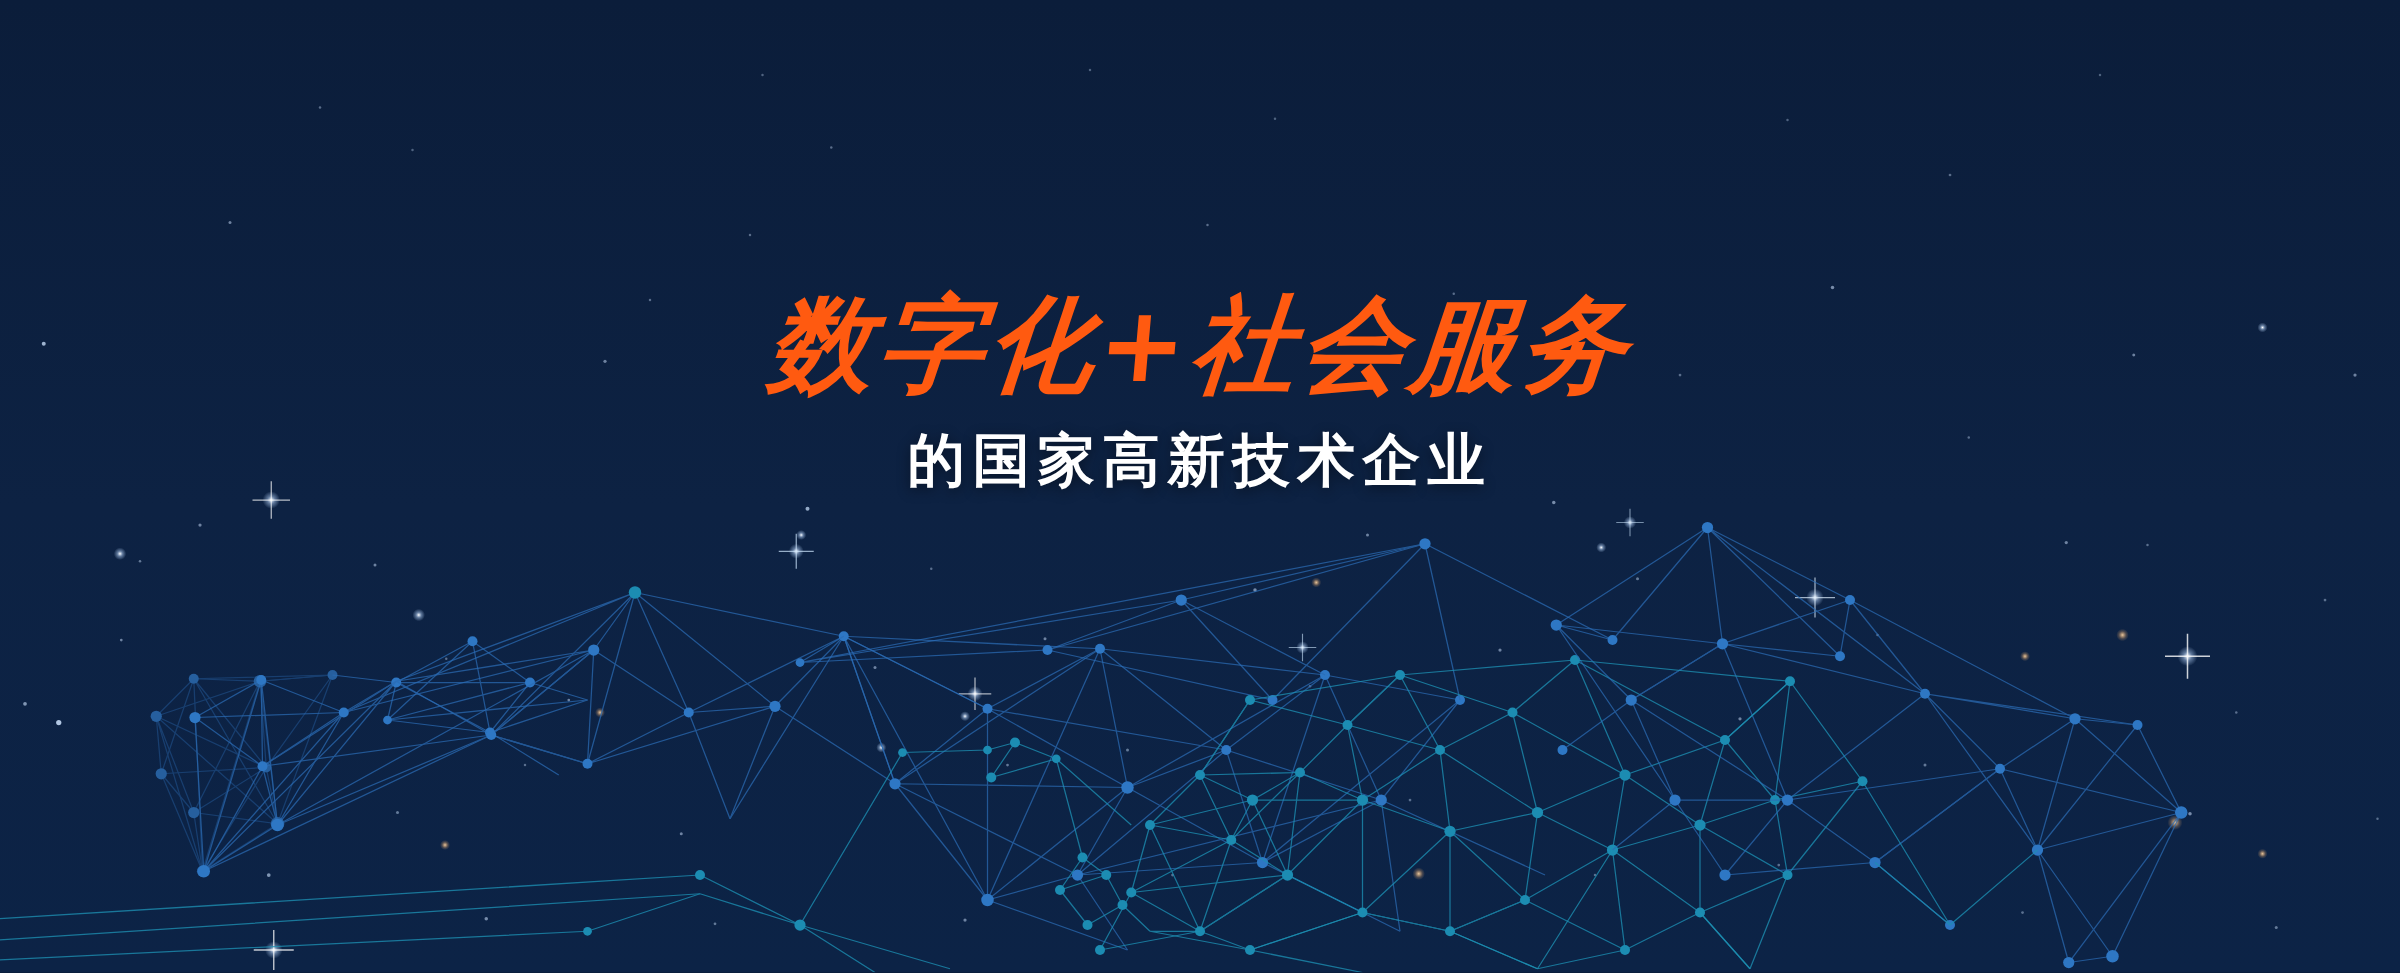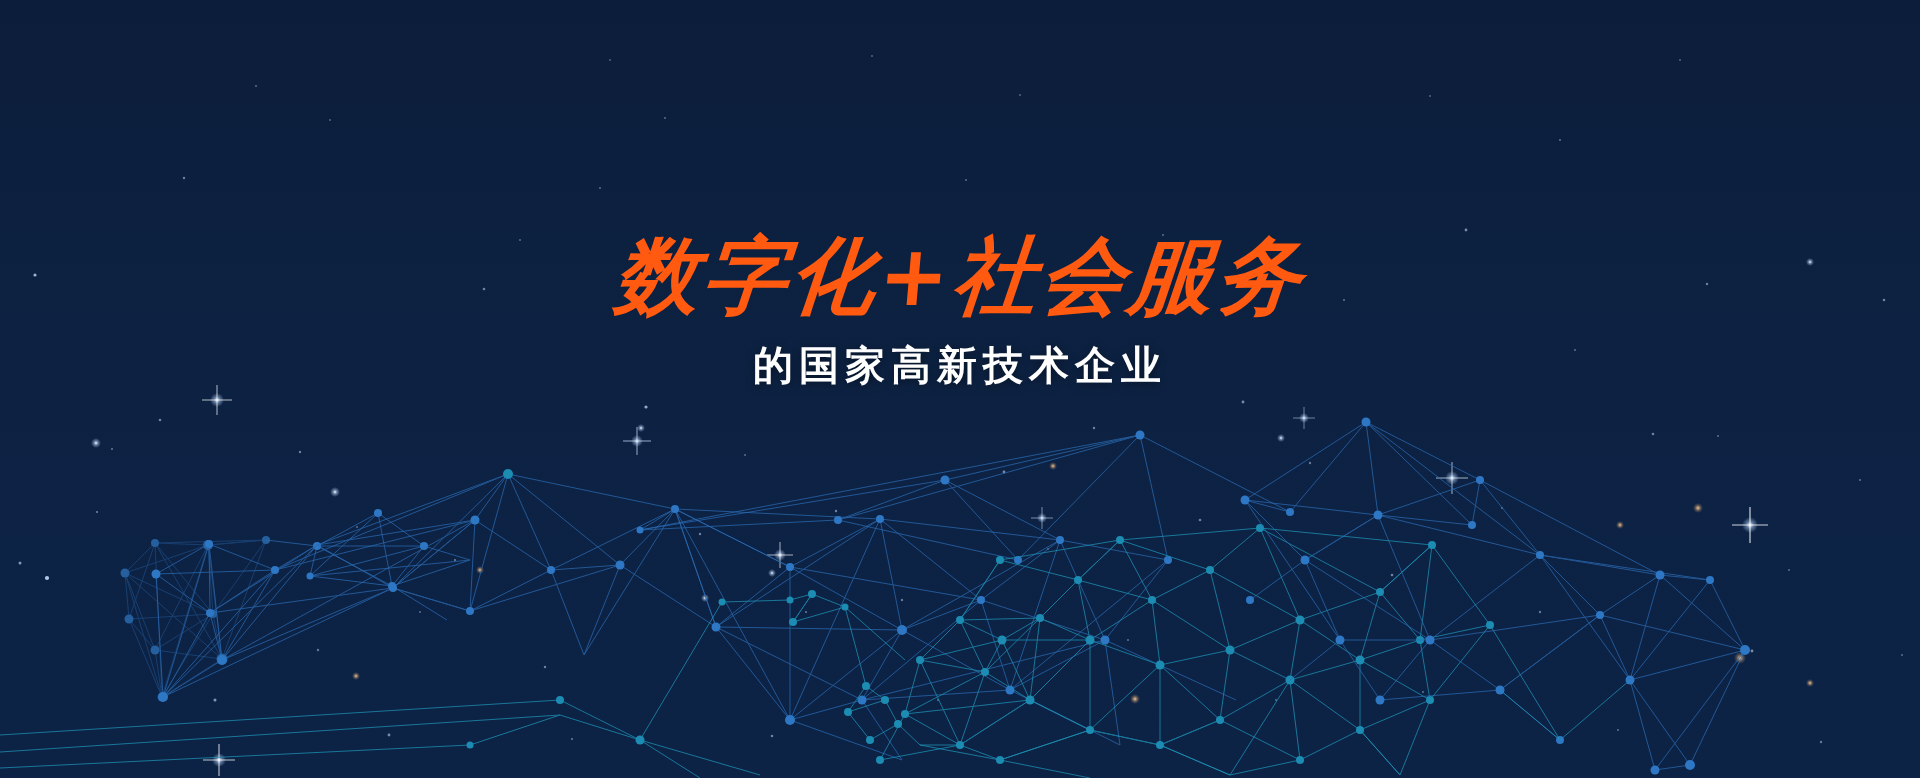--- a/index.html
+++ b/index.html
@@ -48,21 +48,21 @@
     font-weight: bold;
     letter-spacing: 4px;
     color: #FF5A10;
     font-style: italic;
     transform: skewX(-5deg);
     line-height: 1.05;
   }
   #subhead {
     top: 338px;
     font-family: "DejaVu Serif", serif;
-    font-size: 40px;
+    font-size: 46px;
     font-weight: bold;
     letter-spacing: 6px;
     color: #ffffff;
     text-shadow: 0 2px 10px rgba(0,0,0,0.45);
   }
 </style>
 </head>
 <body>
 
 <div id="stage">

